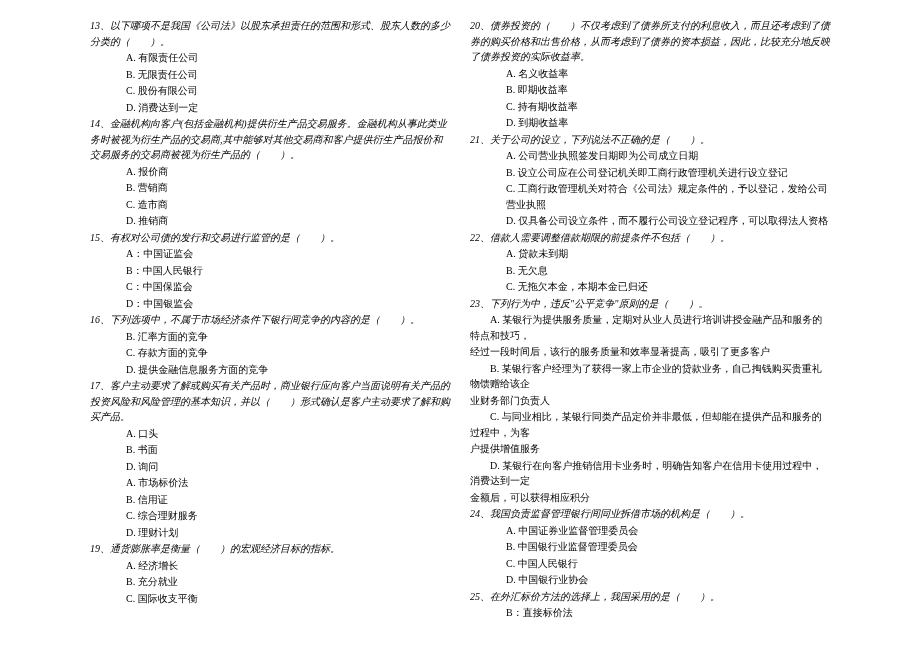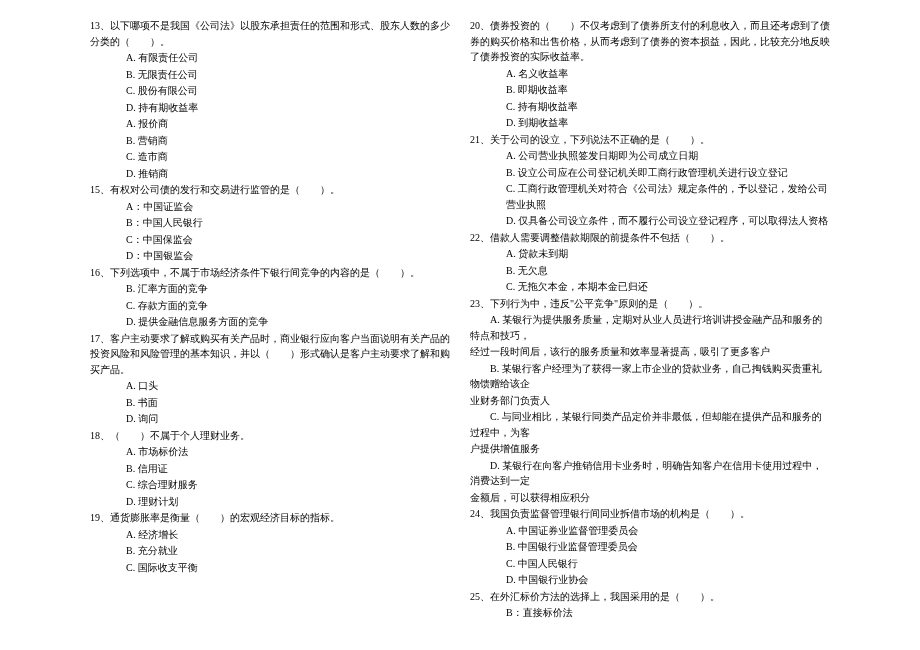--- a/index.html
+++ b/index.html
@@ -23,40 +23,42 @@
       display: flex;
       gap: 20px;
       padding: 0 90px;
     }
     .column {
       flex: 1;
       line-height: 1.55;
     }
     .q-text {
       margin-bottom: 1px;
+      font-style: italic;
     }
     .q-continuation {
       margin-bottom: 1px;
     }
     .option {
       padding-left: 36px;
       margin-bottom: 1px;
     }
   </style>
 </head>
 <body>
 
 <div class="content">
   <div class="column">
     <div class="q-text">13、以下哪项不是我国《公司法》以股东承担责任的范围和形式、股东人数的多少分类的（　　）。</div>
     <div class="option">A. 有限责任公司</div>
     <div class="option">B. 无限责任公司</div>
     <div class="option">C. 股份有限公司</div>
-    <div class="option">D. 持有期收益率</div>
+    <div class="option">D. 消费达到一定</div>
 
+    <div class="q-text">14、金融机构向客户(包括金融机构)提供衍生产品交易服务。金融机构从事此类业务时被视为衍生产品的交易商,其中能够对其他交易商和客户提供衍生产品报价和交易服务的交易商被视为衍生产品的（　　）。</div>
     <div class="option">A. 报价商</div>
     <div class="option">B. 营销商</div>
     <div class="option">C. 造市商</div>
     <div class="option">D. 推销商</div>
 
     <div class="q-text">15、有权对公司债的发行和交易进行监管的是（　　）。</div>
     <div class="option">A：中国证监会</div>
     <div class="option">B：中国人民银行</div>
     <div class="option">C：中国保监会</div>
     <div class="option">D：中国银监会</div>
@@ -64,21 +66,20 @@
     <div class="q-text">16、下列选项中，不属于市场经济条件下银行间竞争的内容的是（　　）。</div>
     <div class="option">B. 汇率方面的竞争</div>
     <div class="option">C. 存款方面的竞争</div>
     <div class="option">D. 提供金融信息服务方面的竞争</div>
 
     <div class="q-text">17、客户主动要求了解或购买有关产品时，商业银行应向客户当面说明有关产品的投资风险和风险管理的基本知识，并以（　　）形式确认是客户主动要求了解和购买产品。</div>
     <div class="option">A. 口头</div>
     <div class="option">B. 书面</div>
     <div class="option">D. 询问</div>
 
-    <div class="q-text">18、（　　）不属于个人理财业务。</div>
     <div class="option">A. 市场标价法</div>
     <div class="option">B. 信用证</div>
     <div class="option">C. 综合理财服务</div>
     <div class="option">D. 理财计划</div>
 
     <div class="q-text">19、通货膨胀率是衡量（　　）的宏观经济目标的指标。</div>
     <div class="option">A. 经济增长</div>
     <div class="option">B. 充分就业</div>
     <div class="option">C. 国际收支平衡</div>
 

